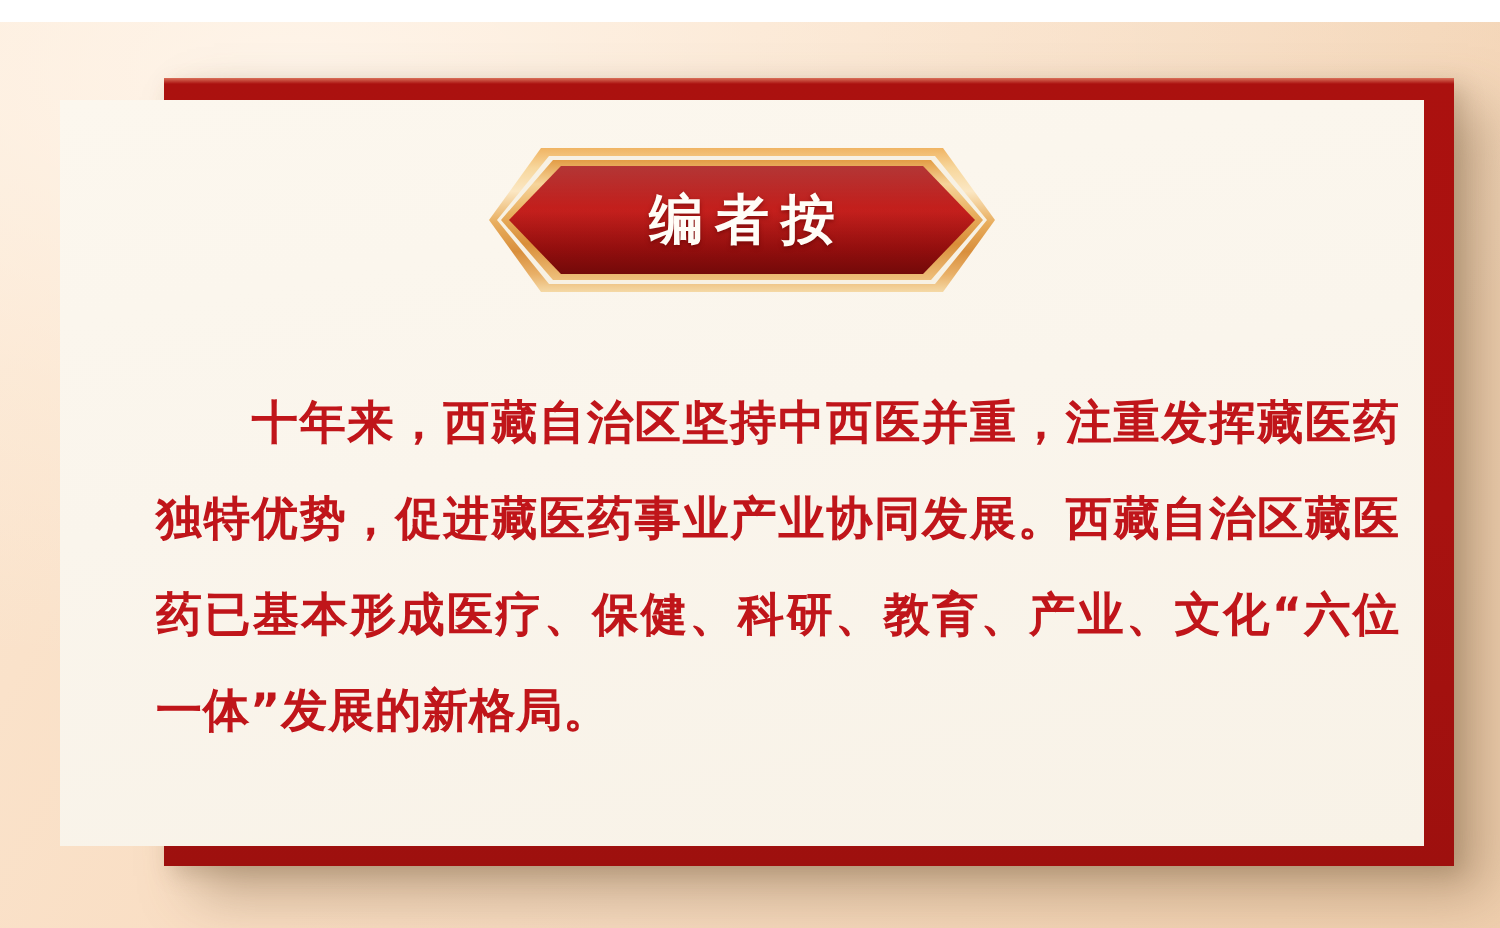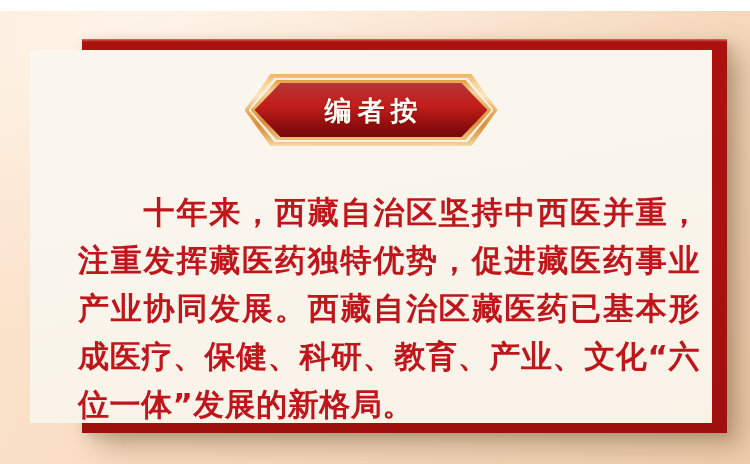--- a/index.html
+++ b/index.html
@@ -150,21 +150,21 @@
     font-family: "DejaVu Sans", "Liberation Sans", sans-serif;
   }
 
   
   .body-text {
     position: absolute;
     left: 48px;
     top: 138px;
     width: 622px;
     color: #c0151a;
-    font-size: 31px;
+    font-size: 23px;
     font-weight: bold;
     line-height: 48px;
     letter-spacing: 0.5px;
     text-align: justify;
     text-justify: inter-character;
     font-family: "DejaVu Sans", "Liberation Sans", sans-serif;
     white-space: pre-wrap;
   }
 </style>
 </head>

